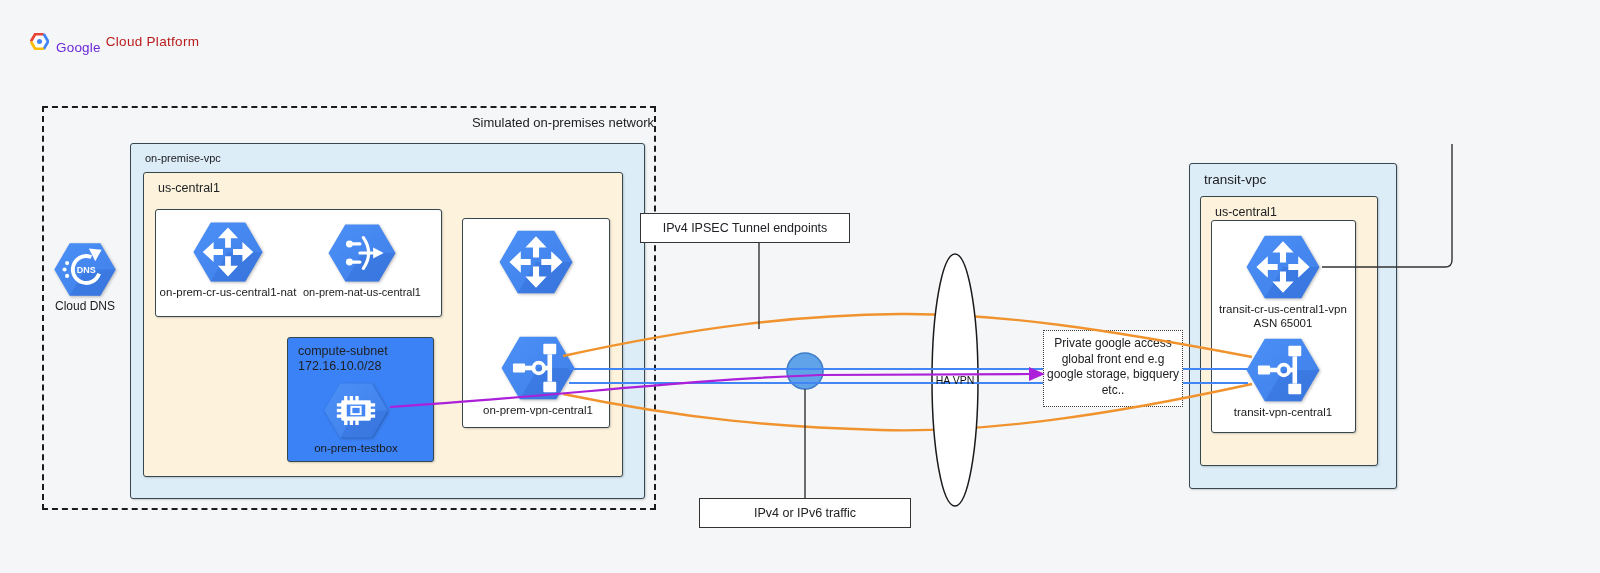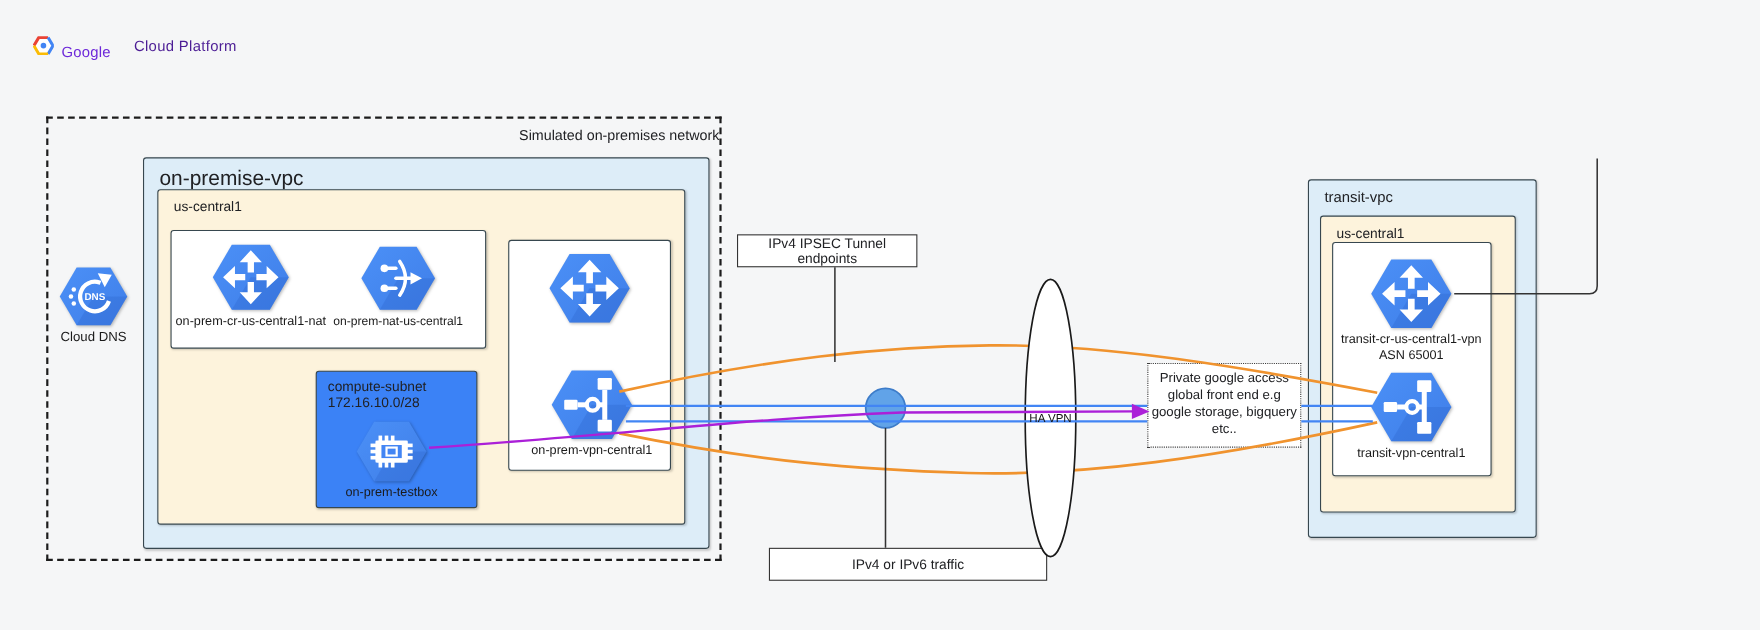--- a/index.html
+++ b/index.html
@@ -18,21 +18,21 @@
   .nlabel{margin-top:3px;font-size:11.5px;line-height:13.5px;color:#1a1a1a;}
   .calloutbox{position:absolute;box-sizing:border-box;background:#fff;border:1.4px solid #333;
       display:flex;align-items:center;justify-content:center;font-size:12.5px;text-align:center;}
   #overlay{position:absolute;left:0;top:0;z-index:6;pointer-events:none;}
   #notebox{line-height:15px;font-size:12px;text-align:center;padding-top:6px;}
   #notebox .divider{width:176px;margin:7px auto 0 auto;border-top:1px solid #777;}
   #notebox .addr{margin-top:13px;font-size:11px;color:#2d2d2d;}
   #pga{font-size:12px;line-height:15.5px;text-align:center;padding-top:5px;z-index:4;}
   .logo{position:absolute;left:30px;top:28px;display:flex;align-items:center;font-size:13.5px;}
   .logo .g{color:#6d28d9;font-weight:500;letter-spacing:.2px;margin-left:7px;margin-top:12px;}
-  .logo .rest{color:#4c1d95;margin-left:21px;letter-spacing:.3px;}
+  .logo .rest{color:#b91c1c;margin-left:5px;letter-spacing:.3px;}
 </style>
 </head>
 <body>
 
 <div id="canvas">
 
   <svg width="0" height="0" style="position:absolute">
     <defs>
       <linearGradient id="hexg" x1="0" y1="0" x2="1" y2="1">
         <stop offset="0" stop-color="#4b90f7"></stop>
@@ -120,21 +120,21 @@
     </svg>
     <span class="g">Google</span>
     <span class="rest">Cloud Platform</span>
   </div>
 
   <div class="box dashedouter" style="left:42px;top:106px;width:614px;height:404px;">
     <div class="centertitle">Simulated on-premises network</div>
   </div>
 
   <div class="box" style="left:130px;top:143px;width:515px;height:356px;background:#ddedf8;">
-    <div class="boxtitle" style="font-size:19px;">on-premise-vpc</div>
+    <div class="boxtitle" style="font-size:11px;">on-premise-vpc</div>
   </div>
 
   <div class="box" style="left:143px;top:172px;width:480px;height:305px;background:#fdf3dc;">
     <div class="boxtitle sm">us-central1</div>
   </div>
 
   <div class="box white" style="left:155px;top:209px;width:287px;height:108px;"></div>
 
   <div class="box" style="left:287px;top:337px;width:147px;height:125px;background:#3b82f6;padding-left:35px;">
     <div class="boxtitle sm" style="left:10px;top:6px;line-height:15px;">
@@ -197,24 +197,24 @@
       <div>ASN 65001</div>
     </div>
   </div>
   <div class="node" style="left:1195px;top:337px;">
     <svg width="76" height="66" viewBox="0 0 100 86">
         <use href="#sym-vpn"></use>
       </svg>
     <div class="nlabel">transit-vpn-central1</div>
   </div>
 
-  <div class="calloutbox" style="left:670px;top:213px;width:164px;height:30px;">
+  <div class="calloutbox" style="left:640px;top:213px;width:210px;height:30px;">
     <span>IPv4 IPSEC Tunnel endpoints</span>
   </div>
-  <div class="calloutbox" style="left:699px;top:498px;width:253px;height:30px;justify-content:center;">
+  <div class="calloutbox" style="left:699px;top:498px;width:212px;height:30px;justify-content:center;">
     <span>IPv4 or IPv6 traffic</span>
   </div>
   <div class="box dotted" id="pga" style="left:1043px;top:330px;width:140px;height:77px;">
     <div>Private google access</div>
     <div>global front end e.g</div>
     <div>google storage, bigquery</div>
     <div>etc..</div>
   </div>
 
   <svg id="overlay" width="1600" height="573" viewBox="0 0 1600 573">

